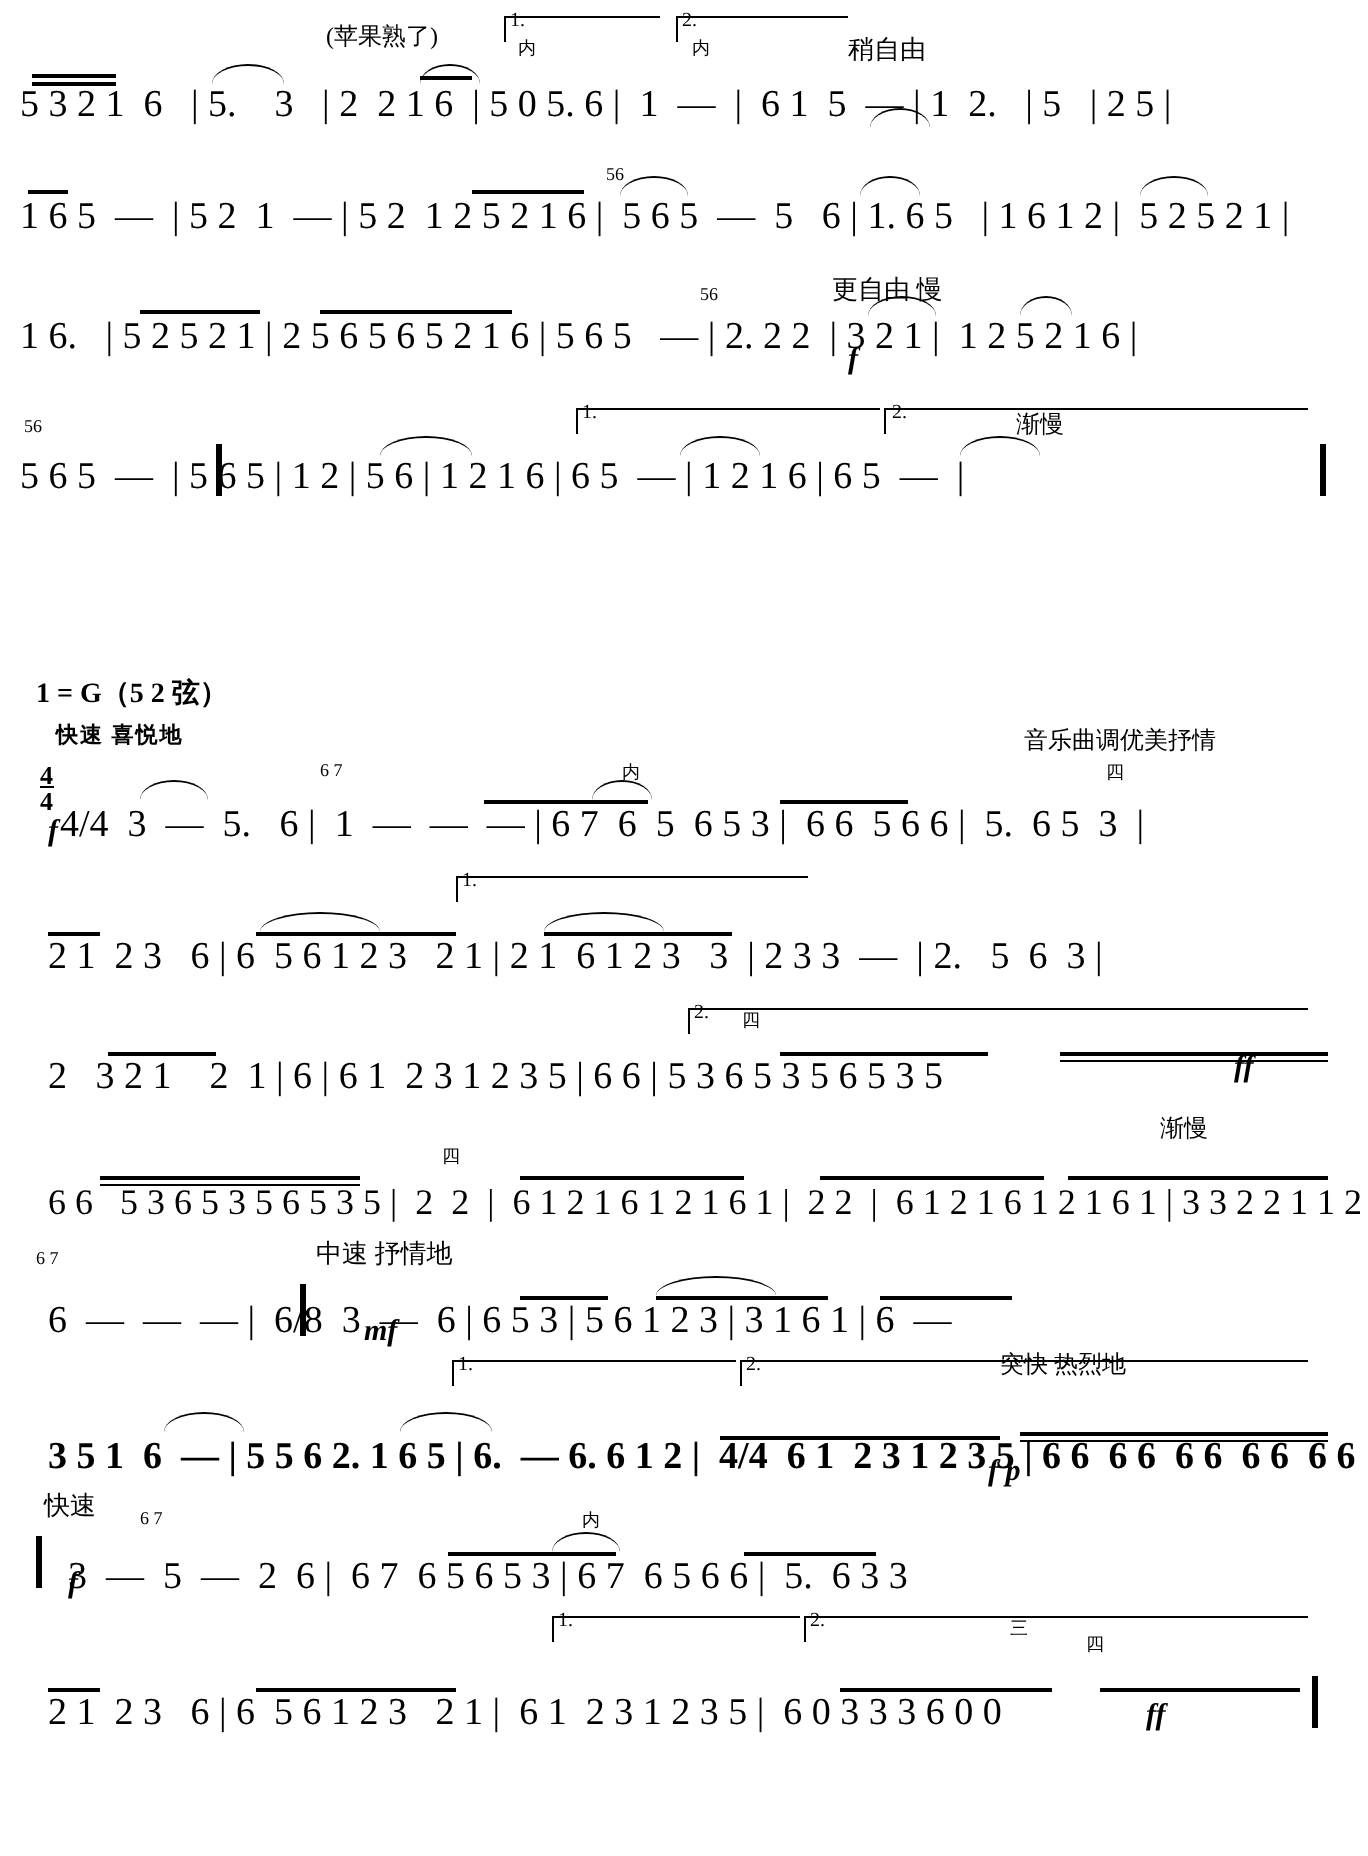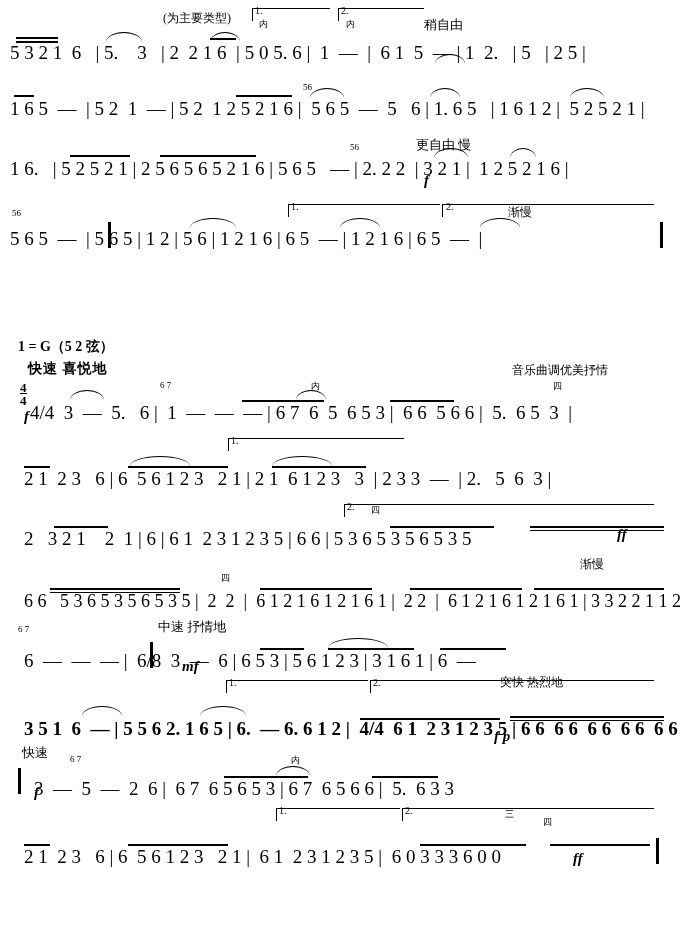--- a/index.html
+++ b/index.html
@@ -102,21 +102,21 @@
     font-weight: bold;
     letter-spacing: 2px;
   }
   .key-sig {
     position: absolute;
     font-size: 14px;
     font-weight: bold;
   }
   .tempo-mark {
     position: absolute;
-    font-size: 14px;
+    font-size: 11px;
     font-weight: bold;
     letter-spacing: 1px;
   }
   .composer {
     position: absolute;
     font-size: 12px;
   }
   .timesig {
     position: absolute;
     font-size: 13px;
@@ -130,21 +130,21 @@
     position: absolute;
     width: 3px;
     background: #000;
   }
 </style>
 </head>
 <body>
 
 <div class="page">
 
-  <div class="anno" style="left:163px; top:10px; font-size:12px;">(为主要类型)</div>
+  <div class="anno" style="left:163px; top:10px; font-size:12px;">(苹果熟了)</div>
   <div class="anno anno-b" style="left:424px; top:16px; font-size:13px;">稍自由</div>
 
   <div class="volta" style="left:252px; top:8px; width:78px;"></div>
   <div class="anno" style="left:255px; top:5px; font-size:10px;">1.</div>
   <div class="anno" style="left:259px; top:18px; font-size:9px;">内</div>
 
   <div class="volta" style="left:338px; top:8px; width:86px;"></div>
   <div class="anno" style="left:341px; top:5px; font-size:10px;">2.</div>
   <div class="anno" style="left:346px; top:18px; font-size:9px;">内</div>
 

